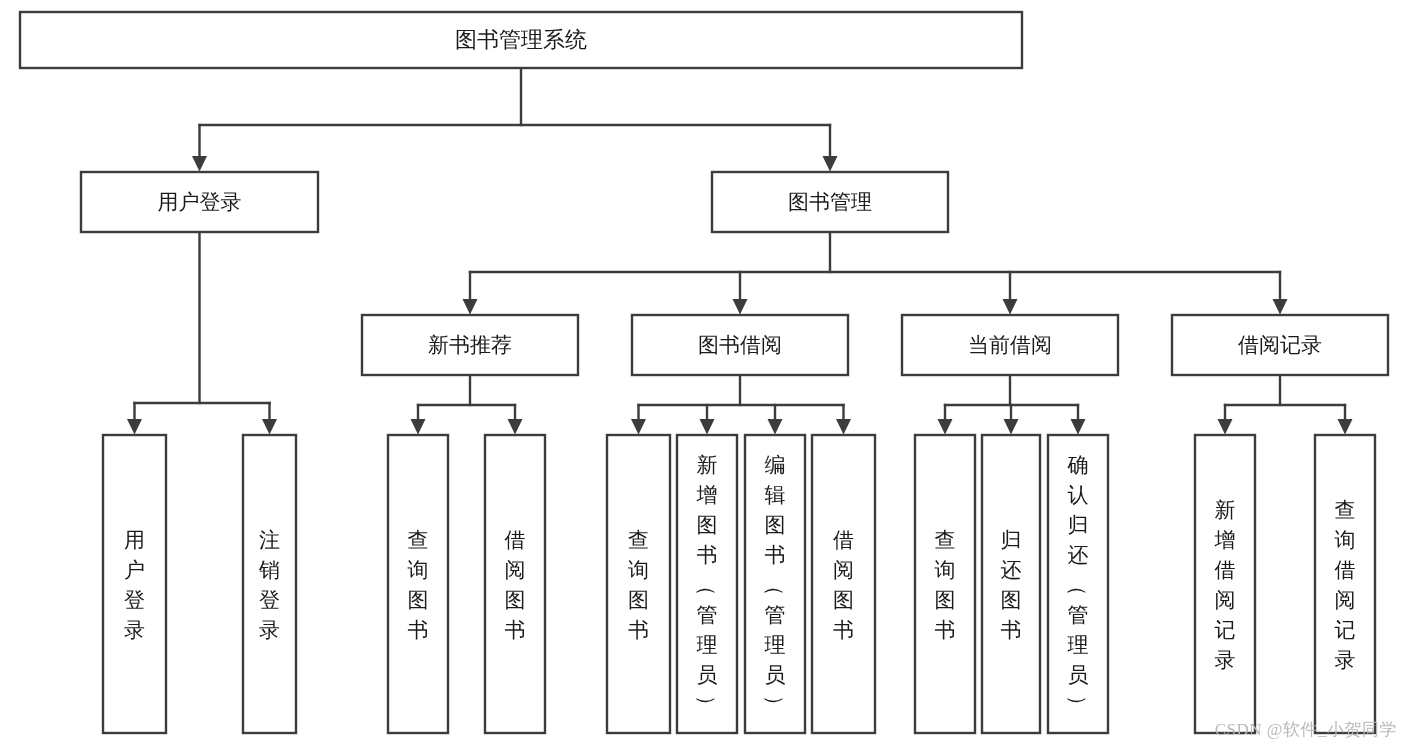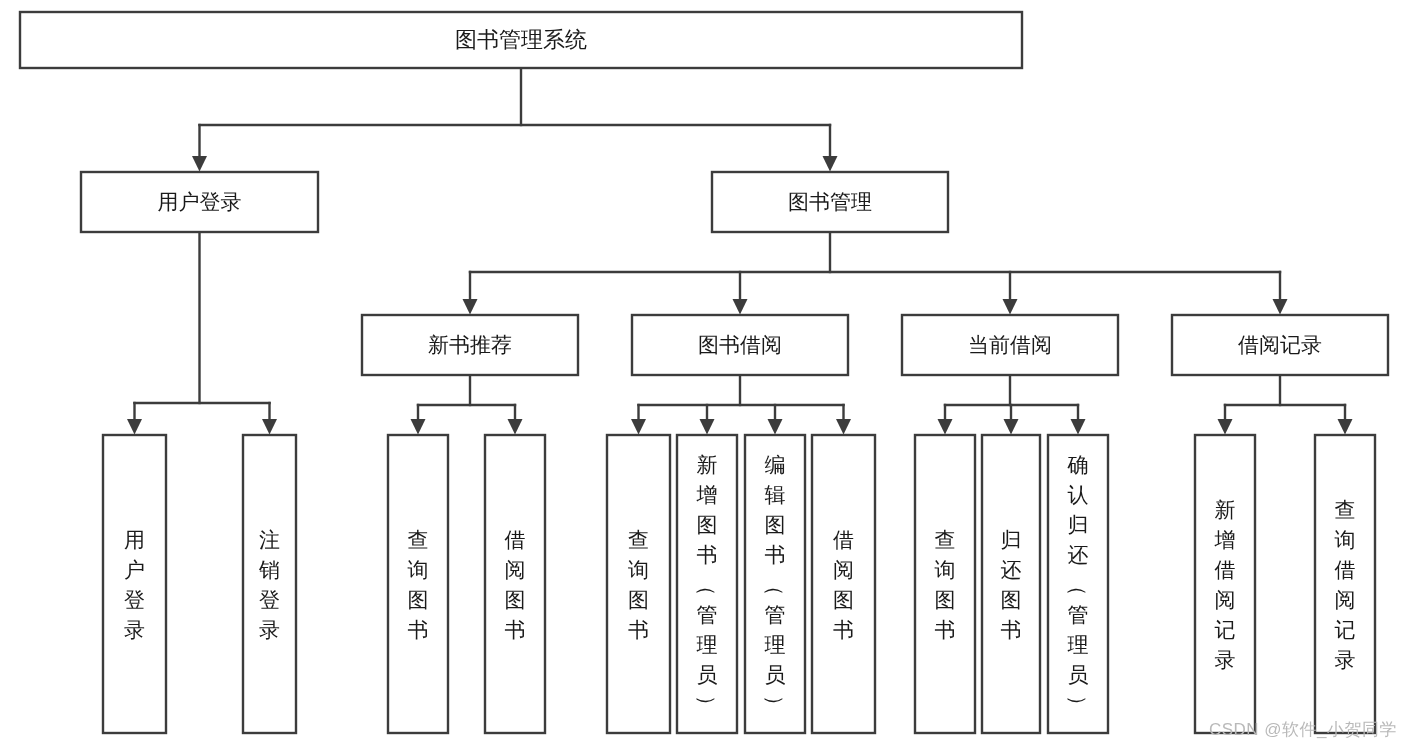--- a/index.html
+++ b/index.html
@@ -17,21 +17,21 @@
     fill:#1a1a1a;font-size:21px;text-anchor:middle;
     dominant-baseline:middle;
   }
   .node-label-root{font-size:22px;}
   .vlabel{
     font-family:"Liberation Sans","DejaVu Sans",sans-serif;
     fill:#1a1a1a;font-size:21px;text-anchor:middle;
   }
   .watermark{
     position:absolute;right:8px;bottom:6px;
-    font-family:Liberation Sans, sans-serif;
+    font-family:Liberation Serif, serif;
     font-size:17px;color:#b9b9b9;white-space:nowrap;
     letter-spacing:.5px;
   }
 </style>
 </head>
 <body>
 
 <svg id="diagram" viewBox="0 0 1405 747" xmlns="http://www.w3.org/2000/svg">
   <g id="edge-layer">
       <path d="M 521 68 L 521 125" class="edge"></path>

